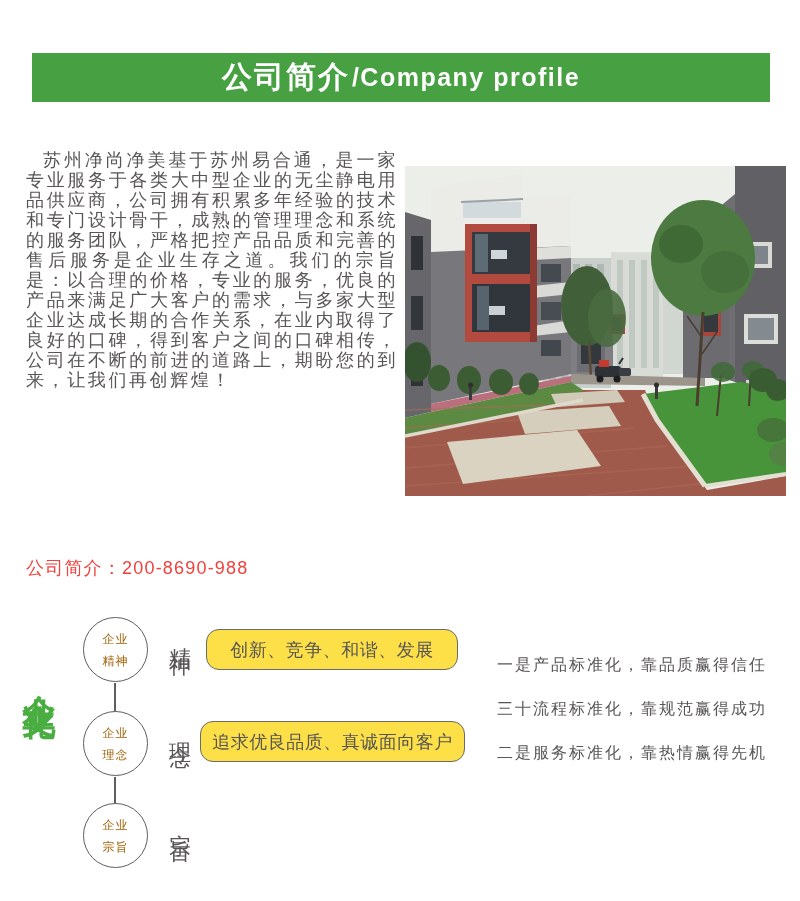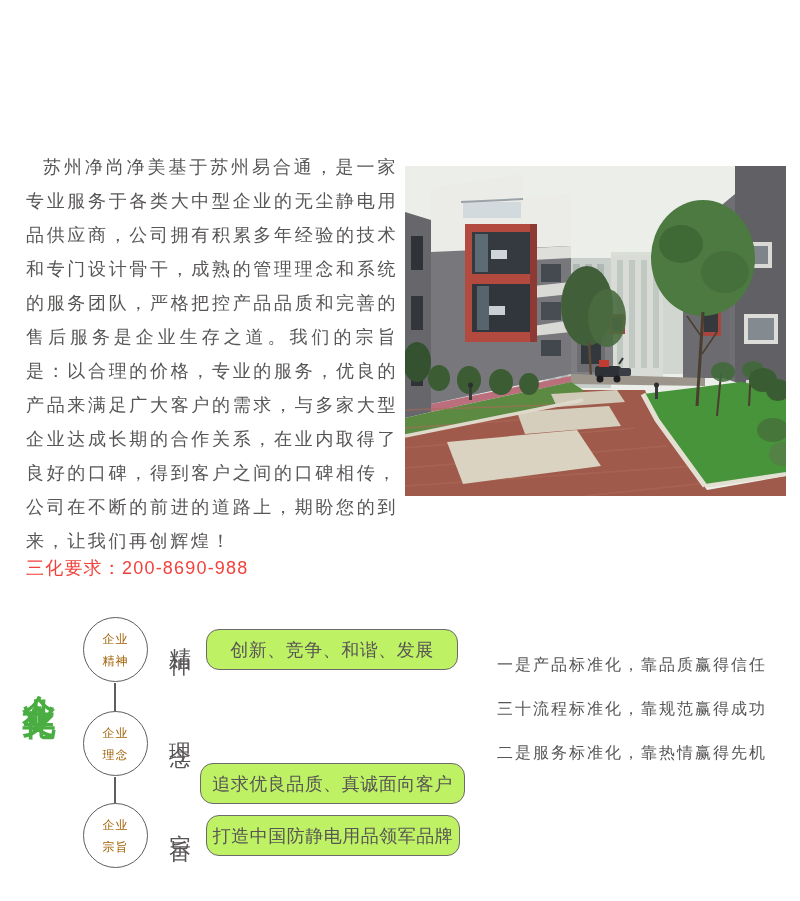--- a/index.html
+++ b/index.html
@@ -11,21 +11,21 @@
   .banner{
     position:absolute;left:32px;top:53px;width:738px;height:49px;
     background:#47a042;display:flex;align-items:center;justify-content:center;
     color:#ffffff;white-space:nowrap;
   }
   .banner .zh{font-size:30px;font-weight:bold;letter-spacing:2px;}
   .banner .en{font-size:25px;font-weight:bold;letter-spacing:1.5px;margin-left:2px;}
   
   .intro{
     position:absolute;left:26px;top:150px;width:372px;
-    font-size:18px;line-height:34px;letter-spacing:2.6px;
+    font-size:18px;line-height:20px;letter-spacing:2.6px;
     text-align:justify;text-indent:17px;color:#585555;
   }
   .hotline{
     position:absolute;left:26px;top:556px;
     font-size:18px;letter-spacing:1.2px;color:#f2413c;white-space:nowrap;
   }
   
   .photo{
     position:absolute;left:405px;top:166px;width:381px;height:330px;overflow:hidden;
   }
@@ -46,40 +46,44 @@
   .connector.k1{top:683px;height:29px;} .connector.k2{top:777px;height:27px;}
   .side-label{
     position:absolute;left:168px;
     writing-mode:vertical-rl;text-orientation:upright;
     font-size:22px;letter-spacing:6px;color:#585555;line-height:24px;
   }
   .side-label.l1{top:630px;} .side-label.l2{top:724px;} .side-label.l3{top:816px;}
   .pill{
     position:absolute;height:41px;border:1.5px solid #6b6969;border-radius:13px;
     display:flex;align-items:center;justify-content:center;
-    font-size:18px;color:#585555;letter-spacing:0.5px;background:#bef264;box-sizing:border-box;white-space:nowrap;
+    font-size:18px;color:#585555;letter-spacing:0.5px;background:#fde047;box-sizing:border-box;white-space:nowrap;
   }
   .pill.p1{left:206px;top:629px;width:252px;}
-  .pill.p2{left:200px;top:721px;width:265px;margin-top:42px;}
+  .pill.p2{left:200px;top:721px;width:265px;}
   .pill.p3{left:206px;top:815px;width:254px;}
   
   .req{position:absolute;left:497px;top:655px;color:#585555;}
   .req-heading{font-size:20px;font-weight:bold;letter-spacing:3px;margin:0 0 14px 0;}
   .req-item{font-size:16px;letter-spacing:2px;margin:0 0 23px 0;white-space:nowrap;}
 </style>
 </head>
 <body>
 
 <div class="page">
 
+  <div class="banner">
+    <span class="zh">公司简介</span>
+    <span class="en">/Company profile</span>
+  </div>
 
   <div class="intro">苏州净尚净美基于苏州易合通，是一家专业服务于各类大中型企业的无尘静电用品供应商，公司拥有积累多年经验的技术和专门设计骨干，成熟的管理理念和系统的服务团队，严格把控产品品质和完善的售后服务是企业生存之道。我们的宗旨是：以合理的价格，专业的服务，优良的产品来满足广大客户的需求，与多家大型企业达成长期的合作关系，在业内取得了良好的口碑，得到客户之间的口碑相传，公司在不断的前进的道路上，期盼您的到来，让我们再创辉煌！</div>
 
   <div class="hotline">
-    <span>三化要求：</span><span>200-8690-988</span>
+    <span>公司简介：</span><span>200-8690-988</span>
   </div>
 
   <div class="photo">
     <svg viewBox="0 0 381 330" preserveAspectRatio="none">
 
       <rect x="0" y="0" width="381" height="330" fill="#eceee9"></rect>
 
       <g opacity="0.9">
         <rect x="138" y="92" width="68" height="130" fill="#c6cdc8"></rect>
         <g fill="#a9b3af">
@@ -224,21 +228,20 @@
     <span>企业</span>
     <span>宗旨</span>
   </div>
 
   <div class="side-label l1">精神</div>
   <div class="side-label l2">理念</div>
   <div class="side-label l3">宗旨</div>
 
   <div class="pill p1">创新、竞争、和谐、发展</div>
   <div class="pill p2">追求优良品质、真诚面向客户</div>
-  <div class="pill p3">打造中国防静电用品领军品牌</div>
 
   <div class="req">
     <div class="req-item">一是产品标准化，靠品质赢得信任</div>
     <div class="req-item">三十流程标准化，靠规范赢得成功</div>
     <div class="req-item">二是服务标准化，靠热情赢得先机</div>
   </div>
 
 </div>
 
 </body></html>

